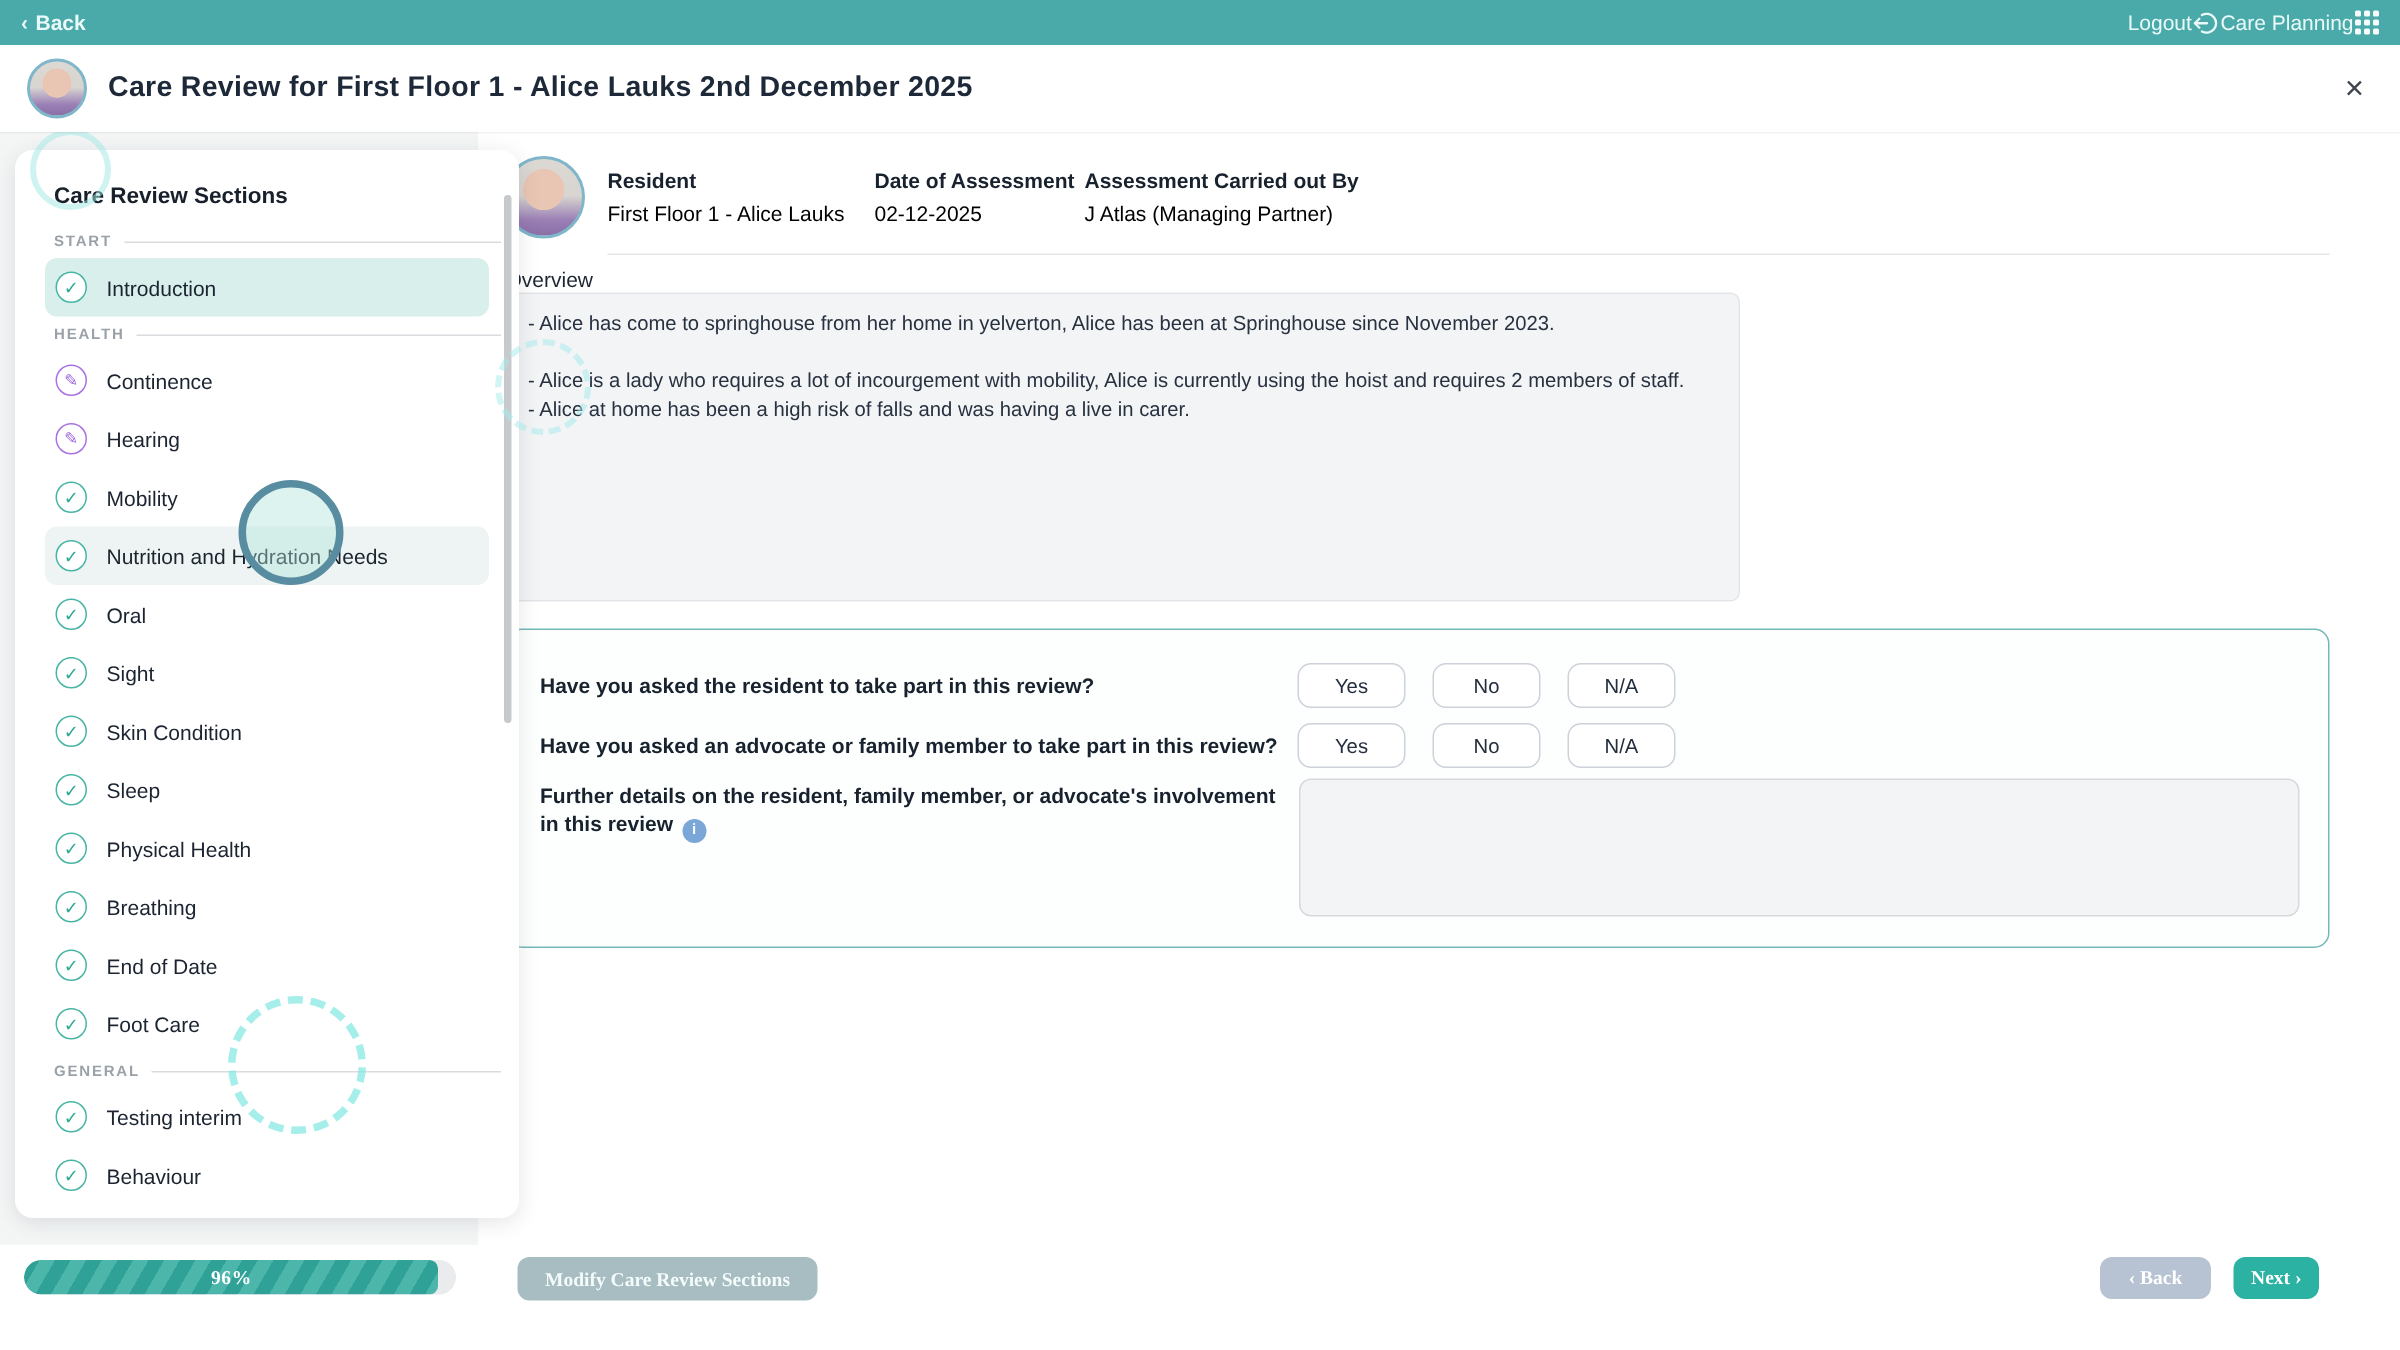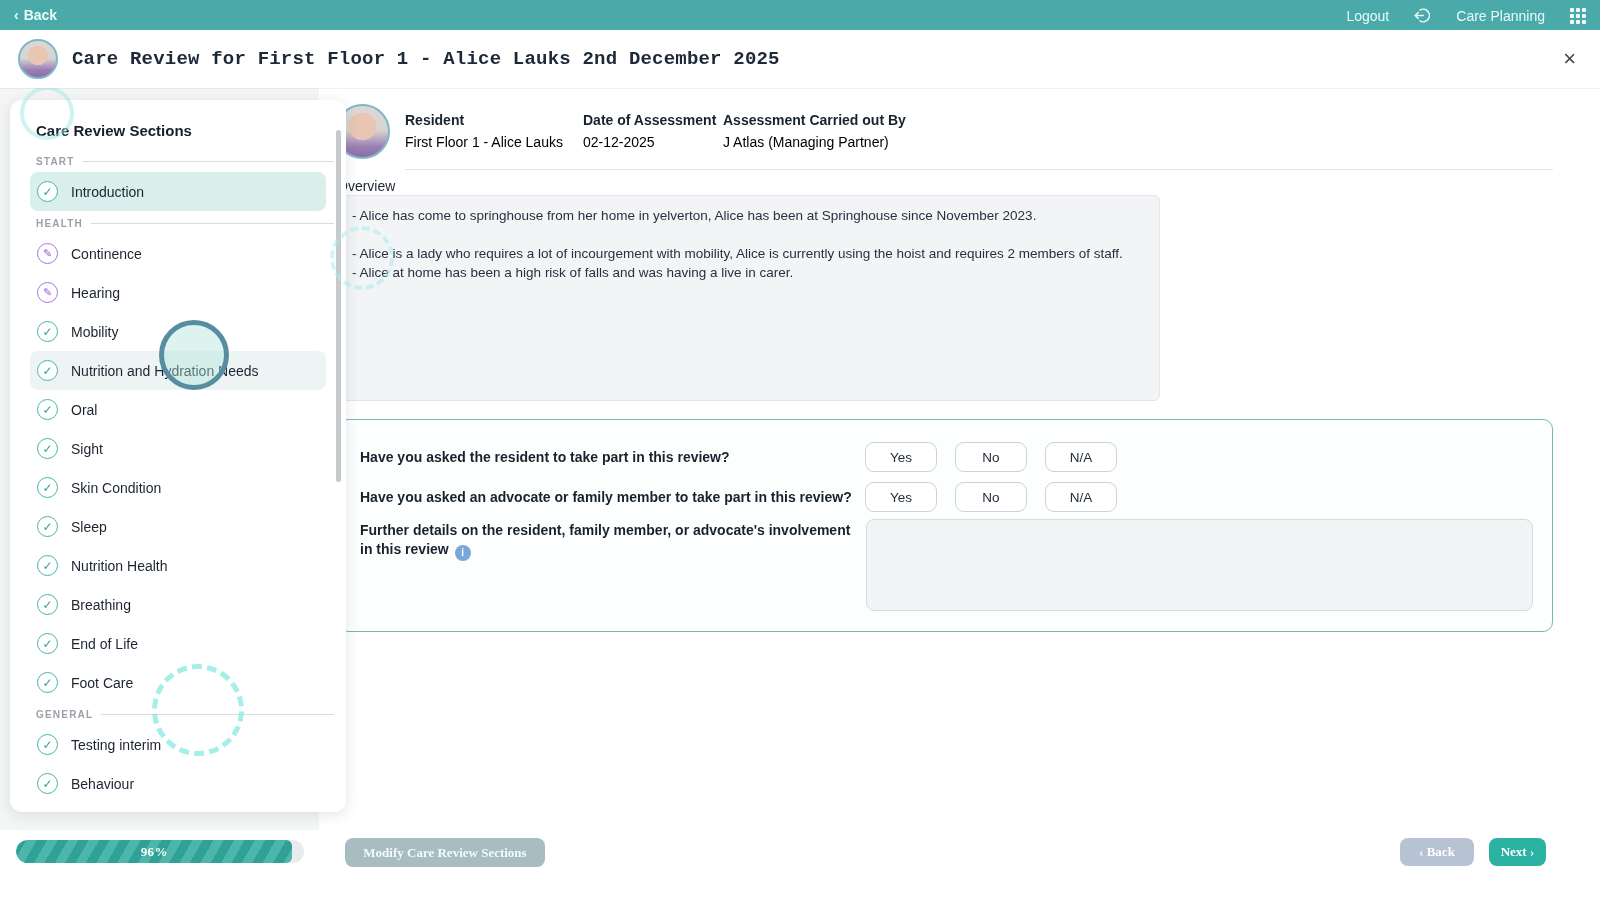--- a/index.html
+++ b/index.html
@@ -7,37 +7,37 @@
   body {
     position: relative; overflow: hidden; background:#fff;
     font-family:"Liberation Sans", sans-serif; color:#1f2a37;
   }
   
   .topbar { position:absolute; top:0; left:0; width:1600px; height:30px;
     background:#4aa9a9; display:flex; align-items:center; padding:0 14px;
     color:#eafafa; font-size:14px; z-index:10; }
   .tb-back { display:flex; align-items:center; gap:5px; cursor:pointer; font-weight:bold; }
   .tb-spacer { flex:1; }
-  .tb-right { display:flex; align-items:flex-end; gap:25px; }
+  .tb-right { display:flex; align-items:center; gap:1px; }
   .tb-link { cursor:pointer; }
   .logout-ic { width:17px; height:17px; display:inline-block; }
   .grid-ic { width:16px; height:16px; display:grid;
     grid-template-columns:repeat(3,4px); grid-template-rows:repeat(3,4px); gap:2px; }
   .grid-ic i { background:#ffffff; border-radius:1px; opacity:.95; }
   
   .header { position:absolute; top:30px; left:0; width:1600px; height:58px;
     background:#fff; display:flex; align-items:center; padding:0 18px;
     box-shadow:0 1px 0 rgba(0,0,0,.05); z-index:9; }
   .avatar { border-radius:50%; border:2px solid #7fb6c9;
     background:
       radial-gradient(circle at 50% 40%, #e9c6b4 0 34%, rgba(0,0,0,0) 35%),
       linear-gradient(180deg, #dcd9d4 0%, #d8d5d1 48%, #9a7fb5 80%, #8a6fa8 100%);
     background-color:#e4e6e6; }
   .hdr-avatar { width:40px; height:40px; }
-  .hdr-title { margin-left:14px; font-size:19px; font-weight:bold; color:#1d2838; letter-spacing:.2px;font-family:Liberation Mono, monospace; }
+  .hdr-title { margin-left:14px; font-size:19px; font-weight:bold; color:#1d2838; letter-spacing:.2px; }
   .close-x { margin-left:auto; font-size:22px; color:#3f454d; cursor:pointer; padding-right:6px; line-height:1; }
   
   .left-panel { position:absolute; top:88px; left:0; width:319px; height:742px; background:#f4f6f6; }
   .sidebar-card { position:absolute; top:100px; left:10px; width:336px; height:712px;
     background:#fff; border-radius:12px; box-shadow:0 3px 14px rgba(30,40,50,.12);
     overflow:hidden; padding-top:16px; z-index:2; }
   .sb-title { font-size:15px; font-weight:bold; color:#17202b; padding:6px 26px 10px; }
   .sb-group-label { display:flex; align-items:center; gap:8px; font-size:10px; font-weight:bold;
     letter-spacing:1.2px; color:#9aa1a8; padding:7px 12px 5px 26px; text-transform:uppercase; }
   .sb-group-label::after { content:""; flex:1; height:1px; background:#d9dbde; }
@@ -184,29 +184,29 @@
       <div class="sb-item">
         <span class="sb-icon check">✓</span>
         <span class="sb-label">Skin Condition</span>
       </div>
       <div class="sb-item">
         <span class="sb-icon check">✓</span>
         <span class="sb-label">Sleep</span>
       </div>
       <div class="sb-item">
         <span class="sb-icon check">✓</span>
-        <span class="sb-label">Nutrition Health</span>
+        <span class="sb-label">Physical Health</span>
       </div>
       <div class="sb-item">
         <span class="sb-icon check">✓</span>
         <span class="sb-label">Breathing</span>
       </div>
       <div class="sb-item">
         <span class="sb-icon check">✓</span>
-        <span class="sb-label">End of Life</span>
+        <span class="sb-label">End of Date</span>
       </div>
       <div class="sb-item">
         <span class="sb-icon check">✓</span>
         <span class="sb-label">Foot Care</span>
       </div>
       <div class="sb-group-label">GENERAL</div>
       <div class="sb-item">
         <span class="sb-icon check">✓</span>
         <span class="sb-label">Testing interim</span>
       </div>

